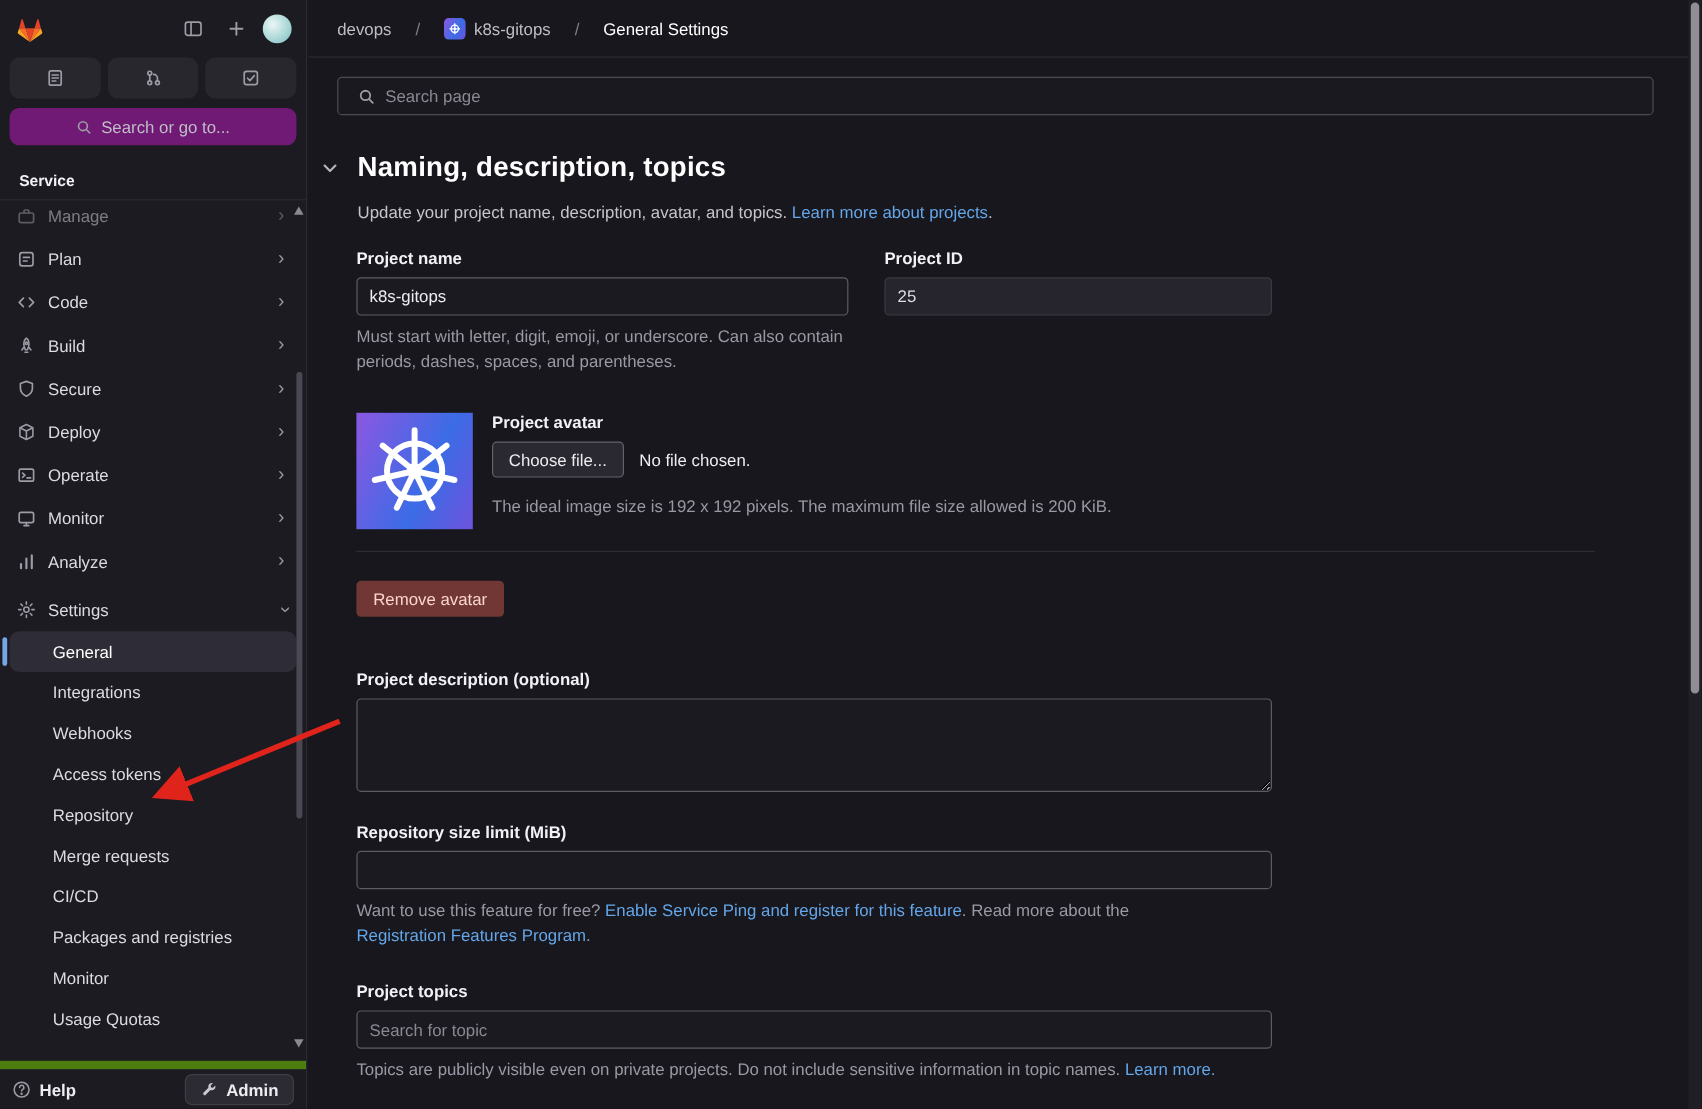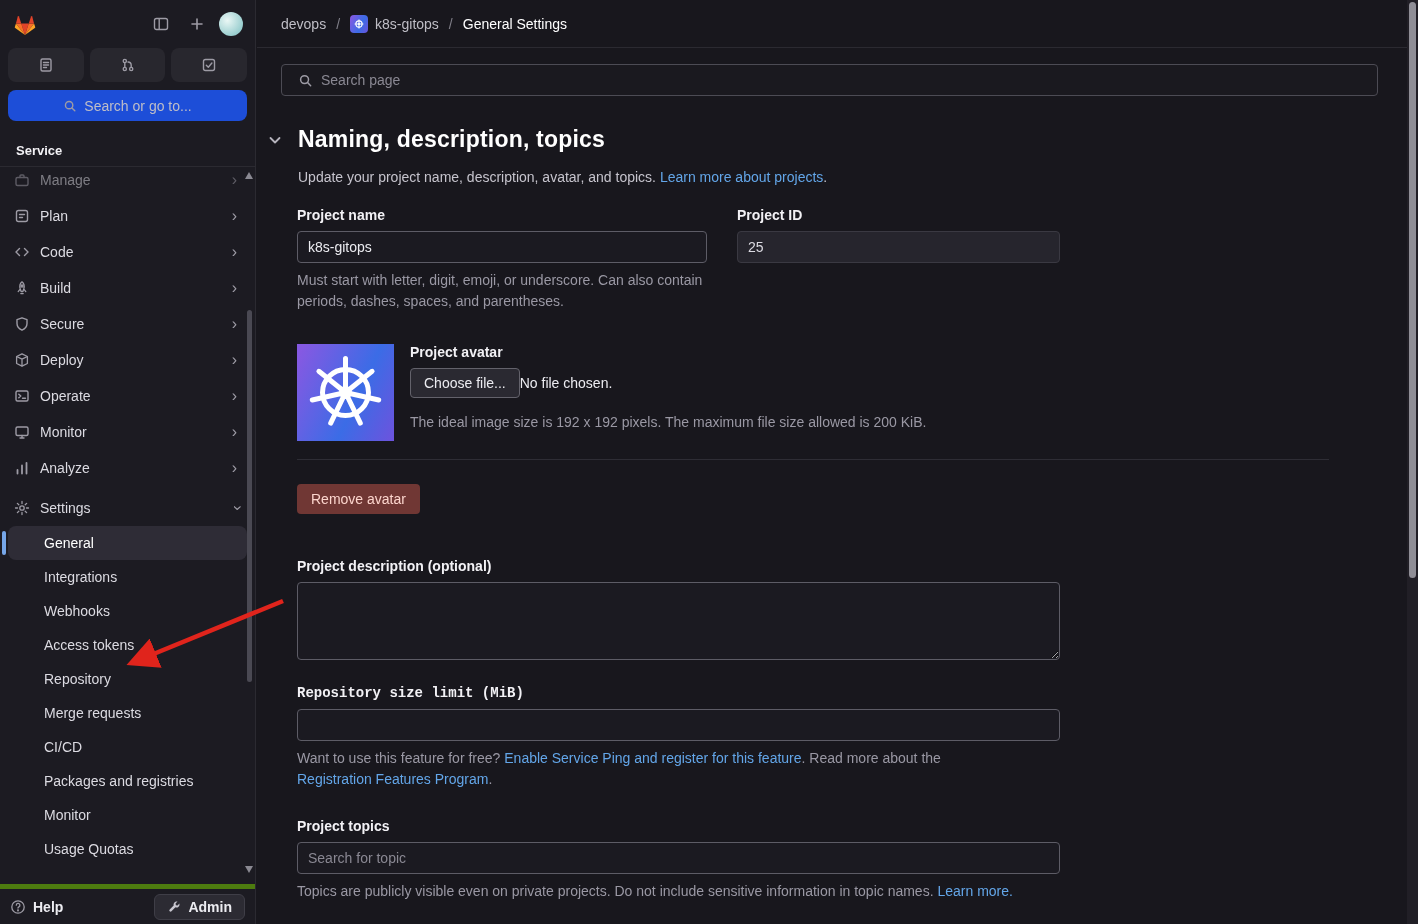--- a/index.html
+++ b/index.html
@@ -22,21 +22,21 @@
   .spacer { flex:1; }
   .icon-btn { background:none; border:none; color:#c9c7d0; width:28px; height:28px; border-radius:6px;
     display:flex; align-items:center; justify-content:center; cursor:pointer; }
   .user-avatar { width:24px; height:24px; border-radius:50%;
     background:radial-gradient(circle at 35% 35%, #eaf7f5, #9bcfd0 70%, #7db7bb); cursor:pointer; }
 
   .sb-shortcuts { display:flex; gap:6px; padding:0 8px; }
   .sc-btn { flex:1; height:34px; background:#28272e; border:none; border-radius:8px; color:#c9c7d0;
     display:flex; align-items:center; justify-content:center; cursor:pointer; }
 
-  .sb-search { margin:8px; height:31px; background:#1d4ed8; border:none; border-radius:8px;
+  .sb-search { margin:8px; height:31px; background:#701a75; border:none; border-radius:8px;
     color:#bfbec7; font-size:14px; font-family:inherit;
     display:flex; align-items:center; justify-content:center; gap:7px; cursor:pointer; }
 
   .sb-section { padding:14px 16px 8px 16px; font-size:13px; font-weight:700; color:#f2f1f5;
     border-bottom:1px solid #2b2a31; }
 
   .sb-nav { flex:1; overflow:hidden; padding:2px 8px 0 8px; position:relative; }
   .nav-item, .sub-item {
     display:flex; align-items:center; gap:10px; padding:8px 6px; border-radius:8px;
     color:#dcdbe2; font-size:14px; line-height:20px; cursor:pointer; position:relative;
@@ -50,31 +50,31 @@
   .sub-item.active::before { content:""; position:absolute; left:-6px; top:5px; bottom:5px; width:4px;
     border-radius:4px; background:#76a6e8; }
 
   .sb-scrollthumb { position:absolute; right:3px; top:310px; width:5px; height:372px;
     background:#4a4953; border-radius:3px; }
   .tri { position:absolute; right:2px; width:0; height:0;
     border-left:4px solid transparent; border-right:4px solid transparent; }
   .tri-up { top:172px; border-bottom:7px solid #8a8992; }
   .tri-down { top:866px; border-top:7px solid #8a8992; }
 
-  .sb-bottom { height:40px; border-top:5px solid #4d7c0f; display:flex; align-items:center;
+  .sb-bottom { height:40px; border-top:7px solid #4d7c0f; display:flex; align-items:center;
     justify-content:space-between; padding:0 10px; }
   .help-btn { display:flex; align-items:center; gap:7px; color:#ececf1; cursor:pointer; font-weight:600; }
   .admin-btn { display:flex; align-items:center; gap:7px; background:#2c2b33; border:1px solid #3f3e47;
     color:#ececf1; border-radius:6px; padding:4px 12px; font-size:14px; font-family:inherit;
     font-weight:600; cursor:pointer; }
 
   
   .main { position:absolute; left:257px; top:0; width:1161px; height:924px; background:#18171d; }
   .topbar { height:48px; border-bottom:1px solid #2b2a31; display:flex; align-items:center;
-    padding:16px 24px; gap:10px; font-size:14px; }
+    padding:16px 24px; gap:20px; font-size:14px; }
   .bc-link { color:#bfbec6; text-decoration:none; cursor:pointer; }
   .bc-sep { color:#807f89; }
   .bc-proj { display:flex; align-items:center; gap:7px; }
   .bc-current { color:#ffffff; font-weight:400; }
   .k8s-mini { width:18px; height:18px; border-radius:4px;
     background:linear-gradient(115deg,#8559e2 5%,#3b6ce6 60%,#6d53dd 100%);
     display:flex; align-items:center; justify-content:center; }
 
   .content { position:relative; }
   .page-search { margin:16px 40px 0 24px; height:32px; border:1px solid #4c4b54; border-radius:4px;
@@ -99,34 +99,34 @@
 
   .name-row { display:flex; gap:30px; }
   .col-name { width:410px; }
   .col-name .txt { width:410px; }
   .col-id { width:323px; }
   .col-id .txt { width:323px; }
 
   .avatar-row { margin-top:32px; display:flex; gap:16px; }
   .k8s-avatar { width:97px; height:97px; flex:0 0 97px;
     background:linear-gradient(115deg,#8559e2 5%,#3b6ce6 60%,#6d53dd 100%); }
-  .file-row { display:flex; align-items:center; margin-top:2px; }
+  .file-row { display:flex; align-items:center; gap:13px; margin-top:2px; }
   .btn { background:#2a2931; border:1px solid #63626b; border-radius:4px; color:#ececf1;
     font-size:14px; font-family:inherit; padding:6px 13px; cursor:pointer; }
   .no-file { color:#ececf1; }
   .avatar-col .help { margin-top:14px; }
 
   .divider { border-top:1px solid #2e2d35; margin-top:18px; }
   .btn-danger { margin-top:24px; background:#703734; border:none; border-radius:4px;
     color:#fcd5cd; font-size:14px; font-family:inherit; font-weight:400; padding:7px 14px; cursor:pointer; }
 
   .lbl-desc { margin-top:44px; }
   .desc { width:763px; height:78px; background:#1b1a21; border:1px solid #5d5c66; border-radius:4px;
     color:#ececf1; font-family:inherit; font-size:14px; padding:8px 10px; outline:none; resize:vertical; }
-  .lbl-gap { margin-top:22px;font-family:Liberation Mono, monospace; }
+  .lbl-gap { margin-top:22px; }
   .wide { width:763px; }
   .wide-help { width:720px; }
   .lbl-topics { margin-top:28px; }
 
   
   .page-scroll-track { position:absolute; right:0; top:0; width:11px; height:924px; background:#211f26; }
   .page-scroll-thumb { position:absolute; right:2px; top:2px; width:7px; height:576px;
     background:#8f8e96; border-radius:4px; }
   .arrow-overlay { position:absolute; left:0; top:0; width:1418px; height:924px;
     pointer-events:none; z-index:60; }

